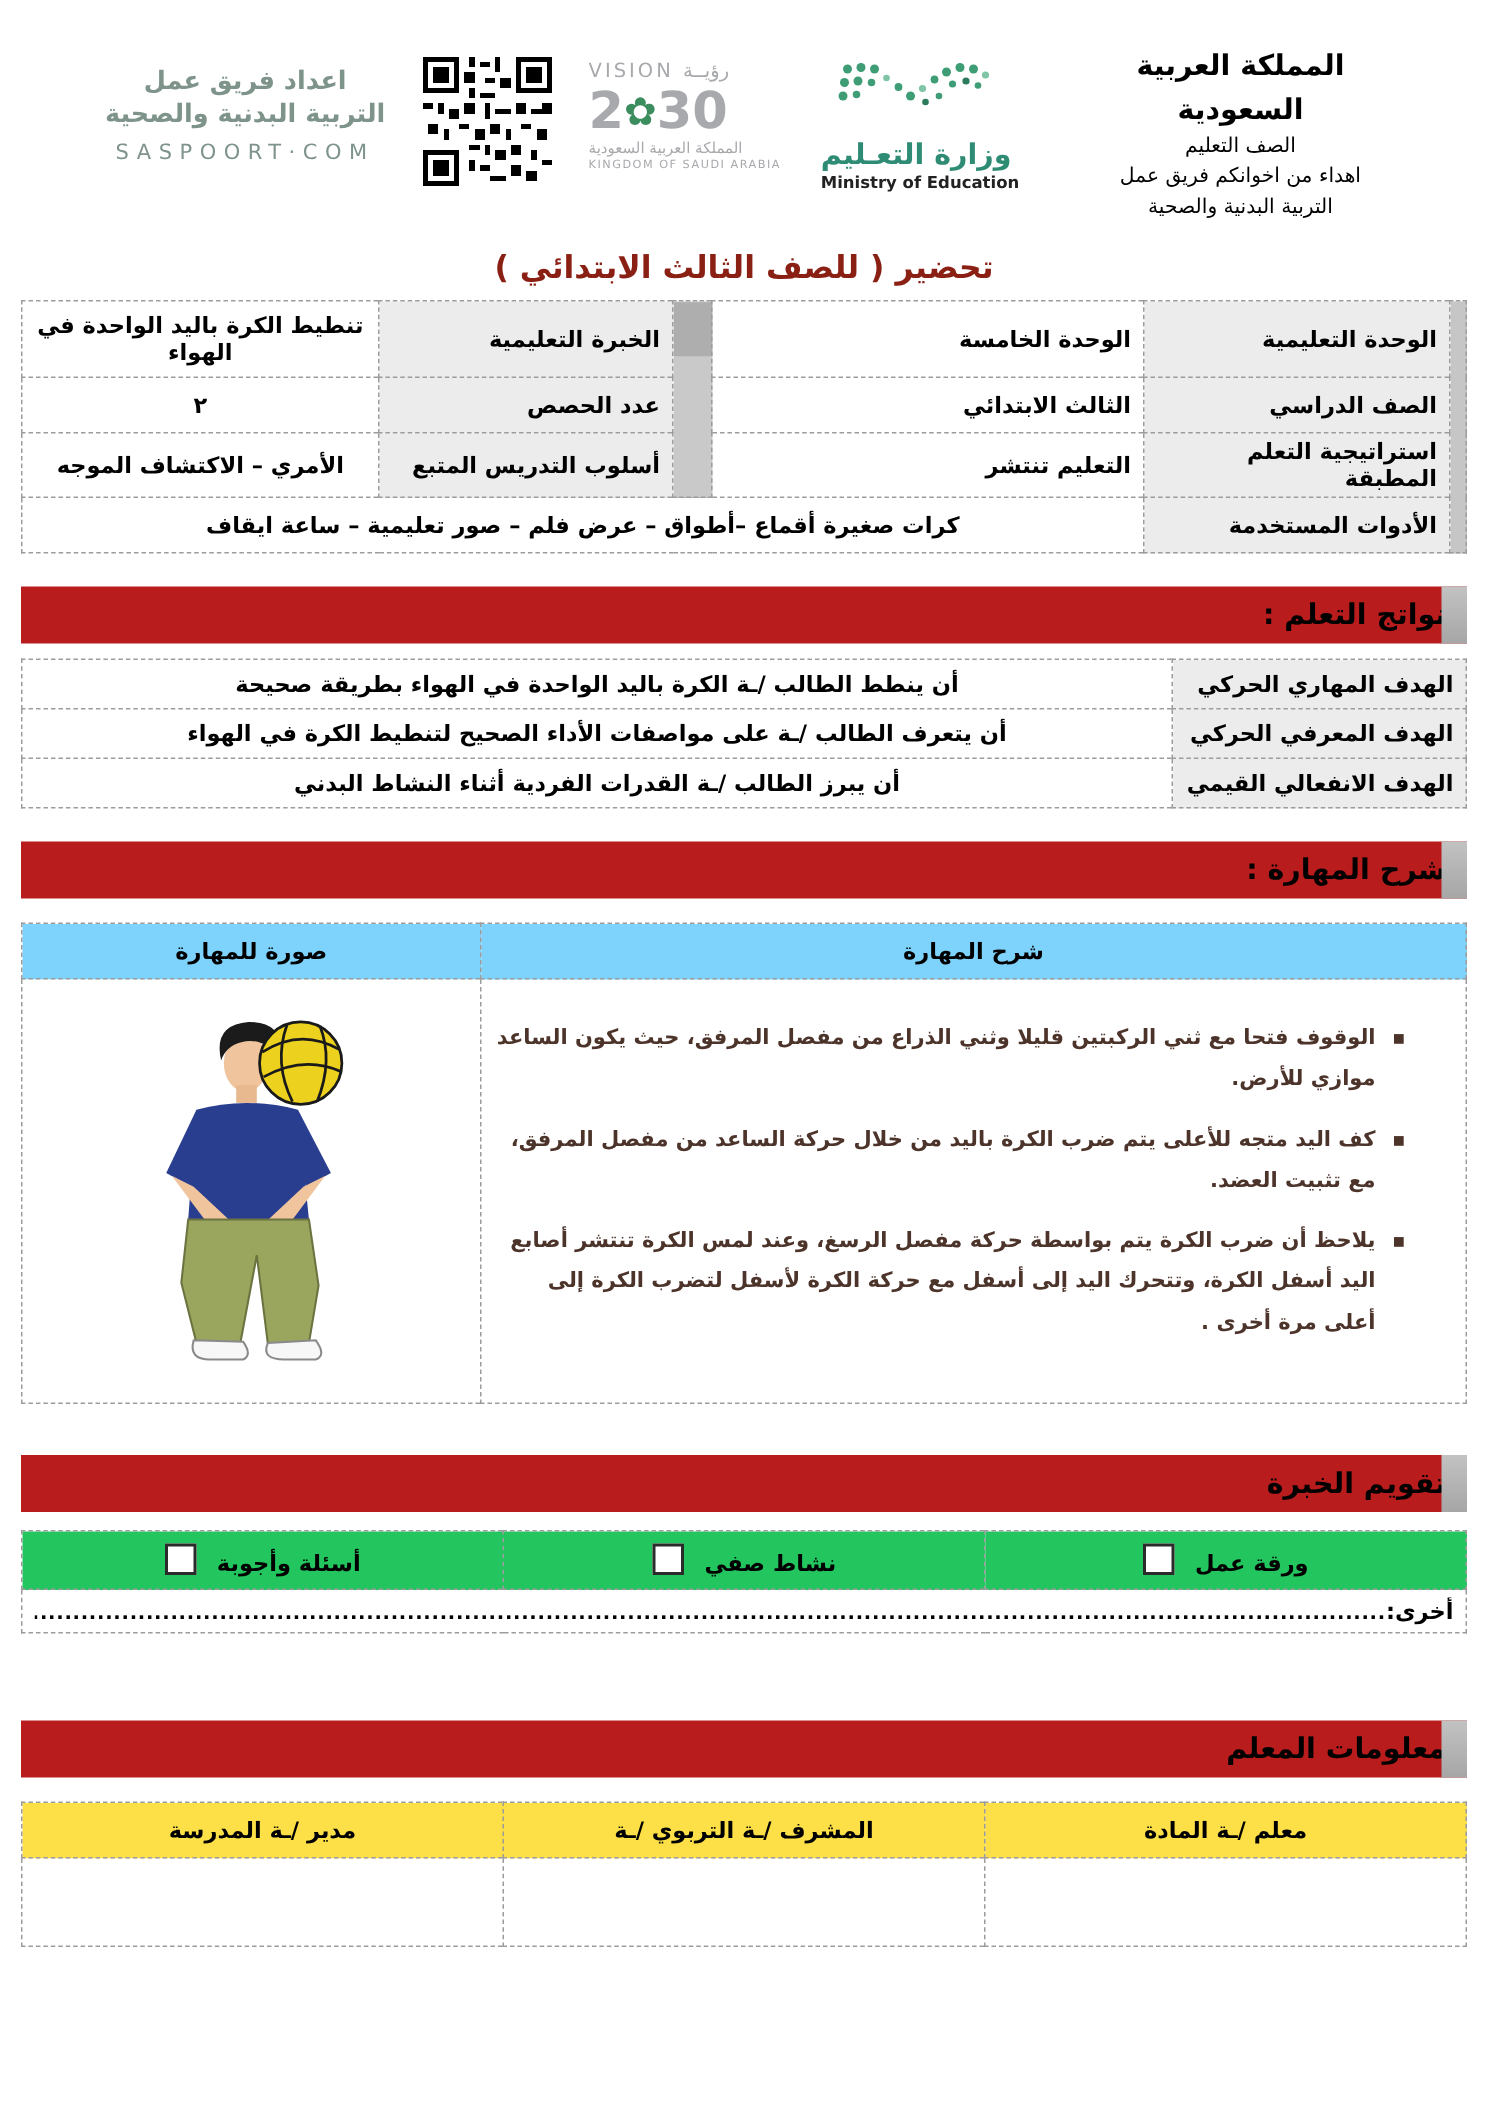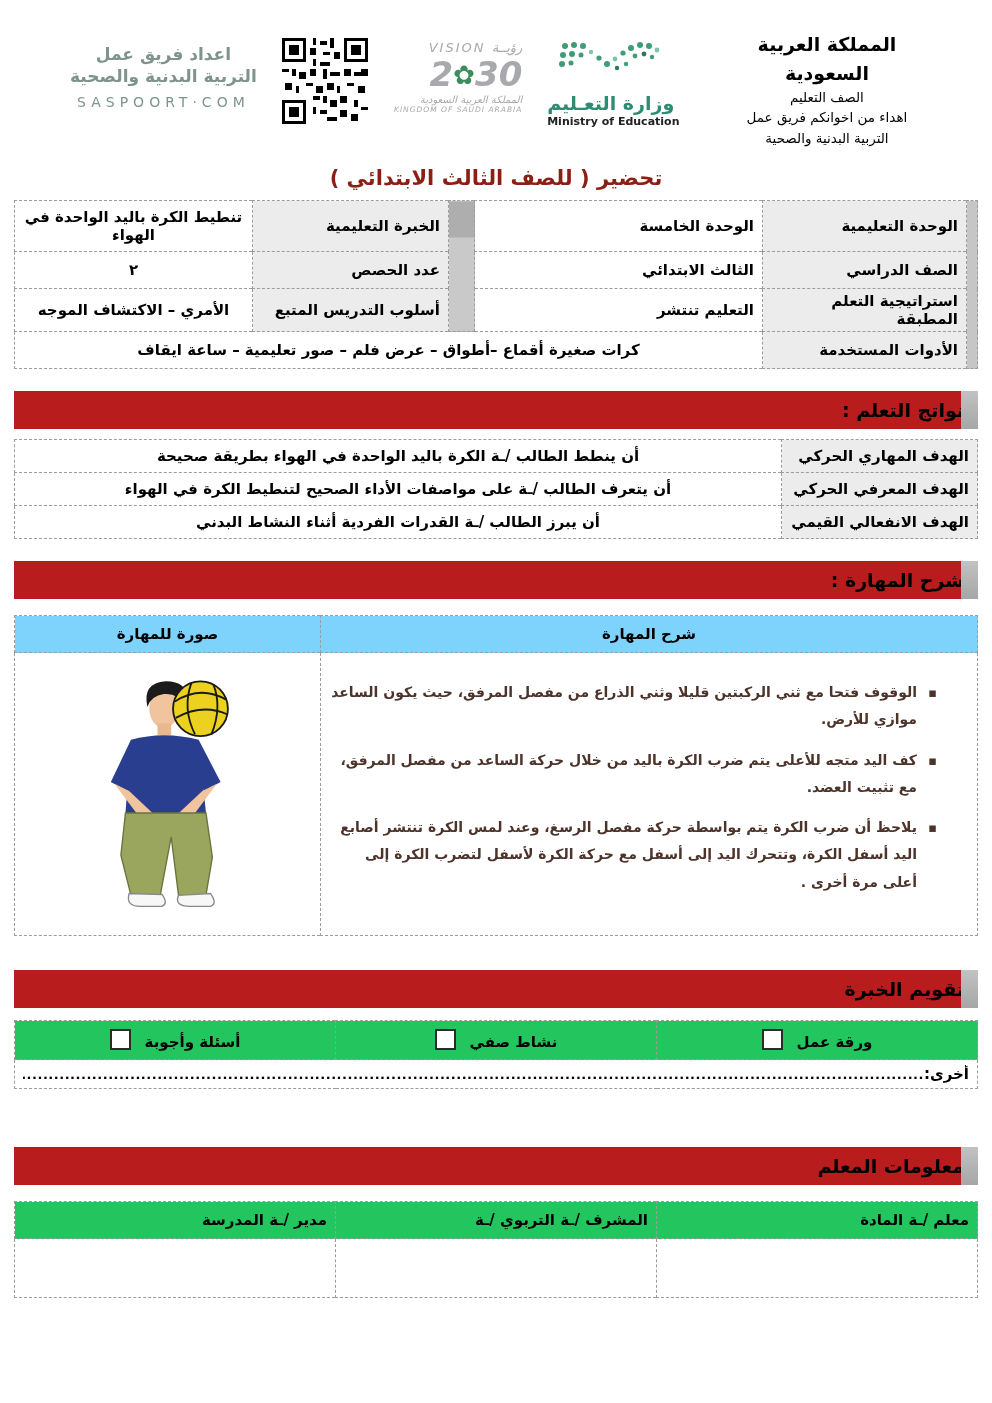--- a/index.html
+++ b/index.html
@@ -6,21 +6,21 @@
   body{width:992px;height:1403px;overflow:hidden;font-family:"DejaVu Sans",sans-serif;color:#000;}
   .page{padding:24px 14px 0;}
 
   
   .hdr{display:flex;align-items:flex-start;justify-content:space-between;padding:6px 46px 0 56px;height:122px;}
   .team-logo{text-align:center;color:#7e948a;padding-top:14px;}
   .team-logo .l1{font-size:17px;font-weight:700;}
   .team-logo .l2{font-size:17px;font-weight:700;margin-top:2px;}
   .team-logo .site{font-size:14px;letter-spacing:5px;margin-top:8px;color:#7e948a;}
   .qr{margin-top:8px;}
-  .vision{width:130px;text-align:right;color:#a7a9ac;margin-top:10px;font-style:italic;}
+  .vision{width:130px;text-align:left;color:#a7a9ac;margin-top:10px;}
   .vision .v-top{font-size:13px;letter-spacing:2px;white-space:nowrap;}
   .vision .v-year{font-size:34px;font-weight:700;line-height:1;margin-top:2px;white-space:nowrap;}
   .vision .v-emblem{color:#3c8d5d;font-size:26px;vertical-align:2px;}
   .vision .v-ar{font-size:10px;margin-top:3px;color:#a7a9ac;}
   .vision .v-en{font-size:7.5px;letter-spacing:1px;color:#a7a9ac;}
   .moe{width:150px;text-align:left;margin-top:8px;}
   .moe .m-ar{color:#2e8b74;font-size:19px;font-weight:700;margin-top:2px;}
   .moe .m-en{color:#222;font-size:11px;font-weight:700;margin-top:1px;}
   .dedication{width:210px;text-align:center;direction:rtl;}
   .dedication .kingdom{font-size:19px;font-weight:900;font-family:"DejaVu Serif","DejaVu Sans",serif;}
@@ -64,21 +64,21 @@
   .eval{margin-top:12px;}
   .eval .opt{background:#22c55e;text-align:center;height:32px;}
   .checkbox{display:inline-block;width:17px;height:17px;border:2px solid #2b2b2b;background:#fff;vertical-align:-3px;margin-right:14px;}
   .other-row td{height:24px;padding:2px 8px;}
   .other-line{display:flex;direction:rtl;align-items:baseline;overflow:hidden;}
   .other-label{font-size:15px;font-weight:700;white-space:nowrap;}
   .other-dots{flex:1;overflow:hidden;white-space:nowrap;font-weight:700;font-size:13px;letter-spacing:0.5px;}
 
   
   .teacher{margin-top:16px;}
-  .teacher thead td{background:#22c55e;height:30px;}
+  .teacher thead td{background:#fde047;text-align:center;height:30px;}
   .teacher tbody td{height:52px;background:#fff;}
 
   .gap-lg{margin-top:34px;align-items:center;}
   .gap-xl{margin-top:58px;}
 </style>
 </head>
 <body>
 
 <div class="page">
 

